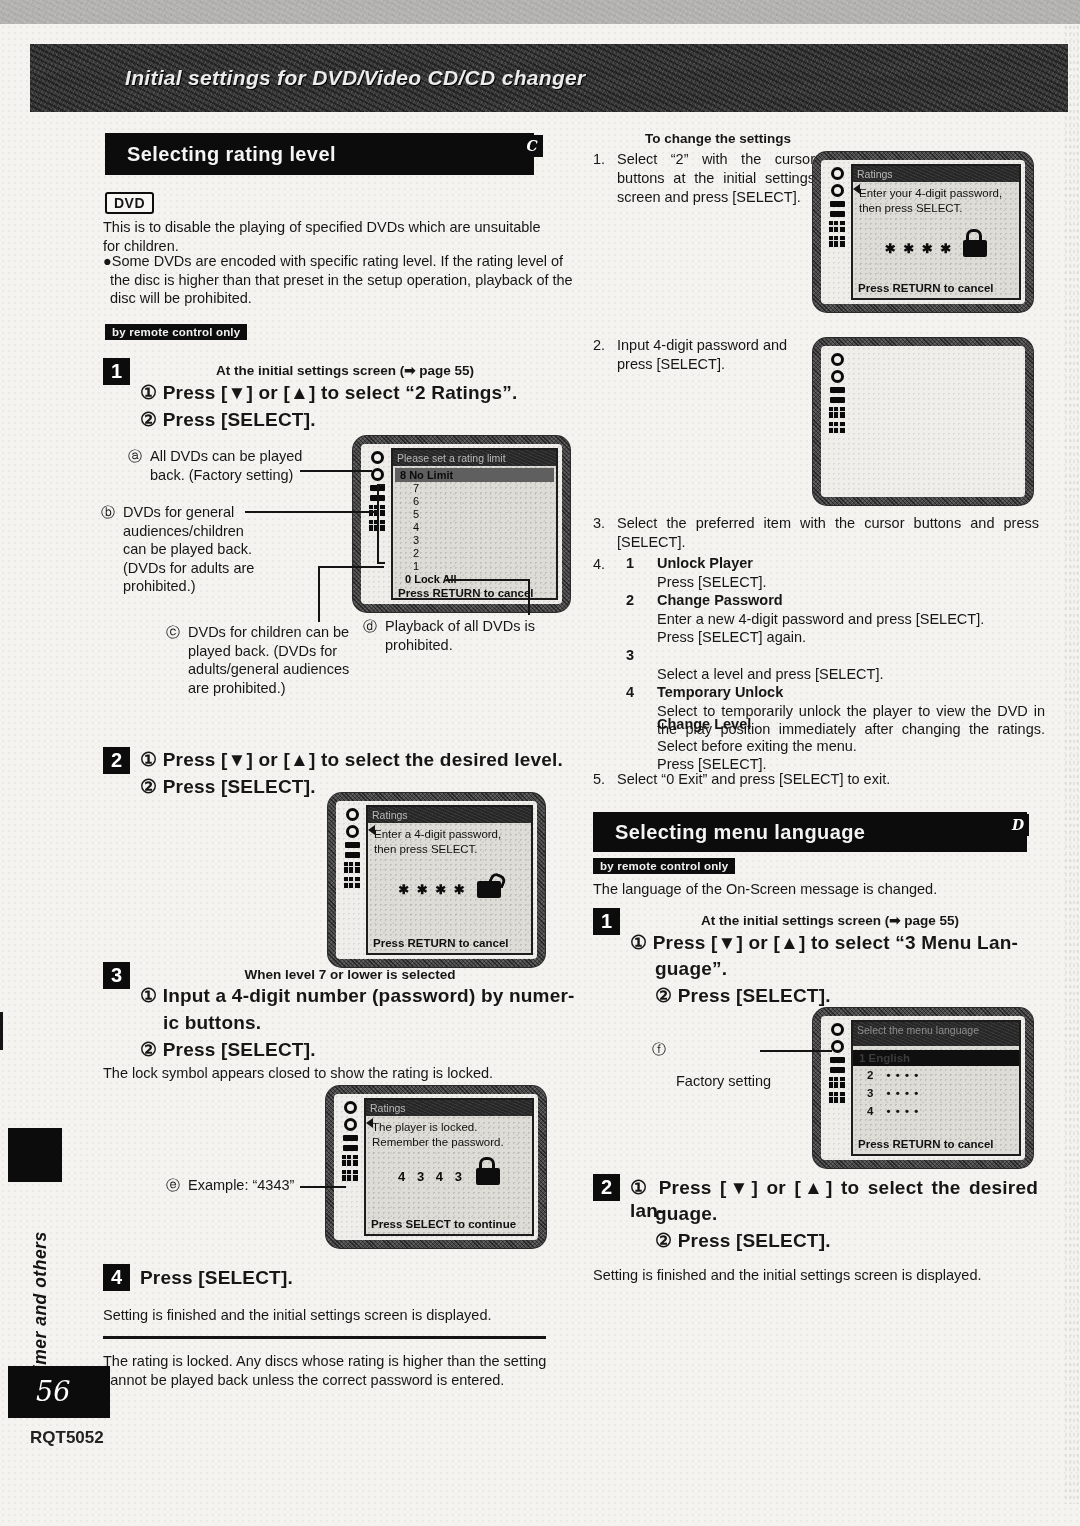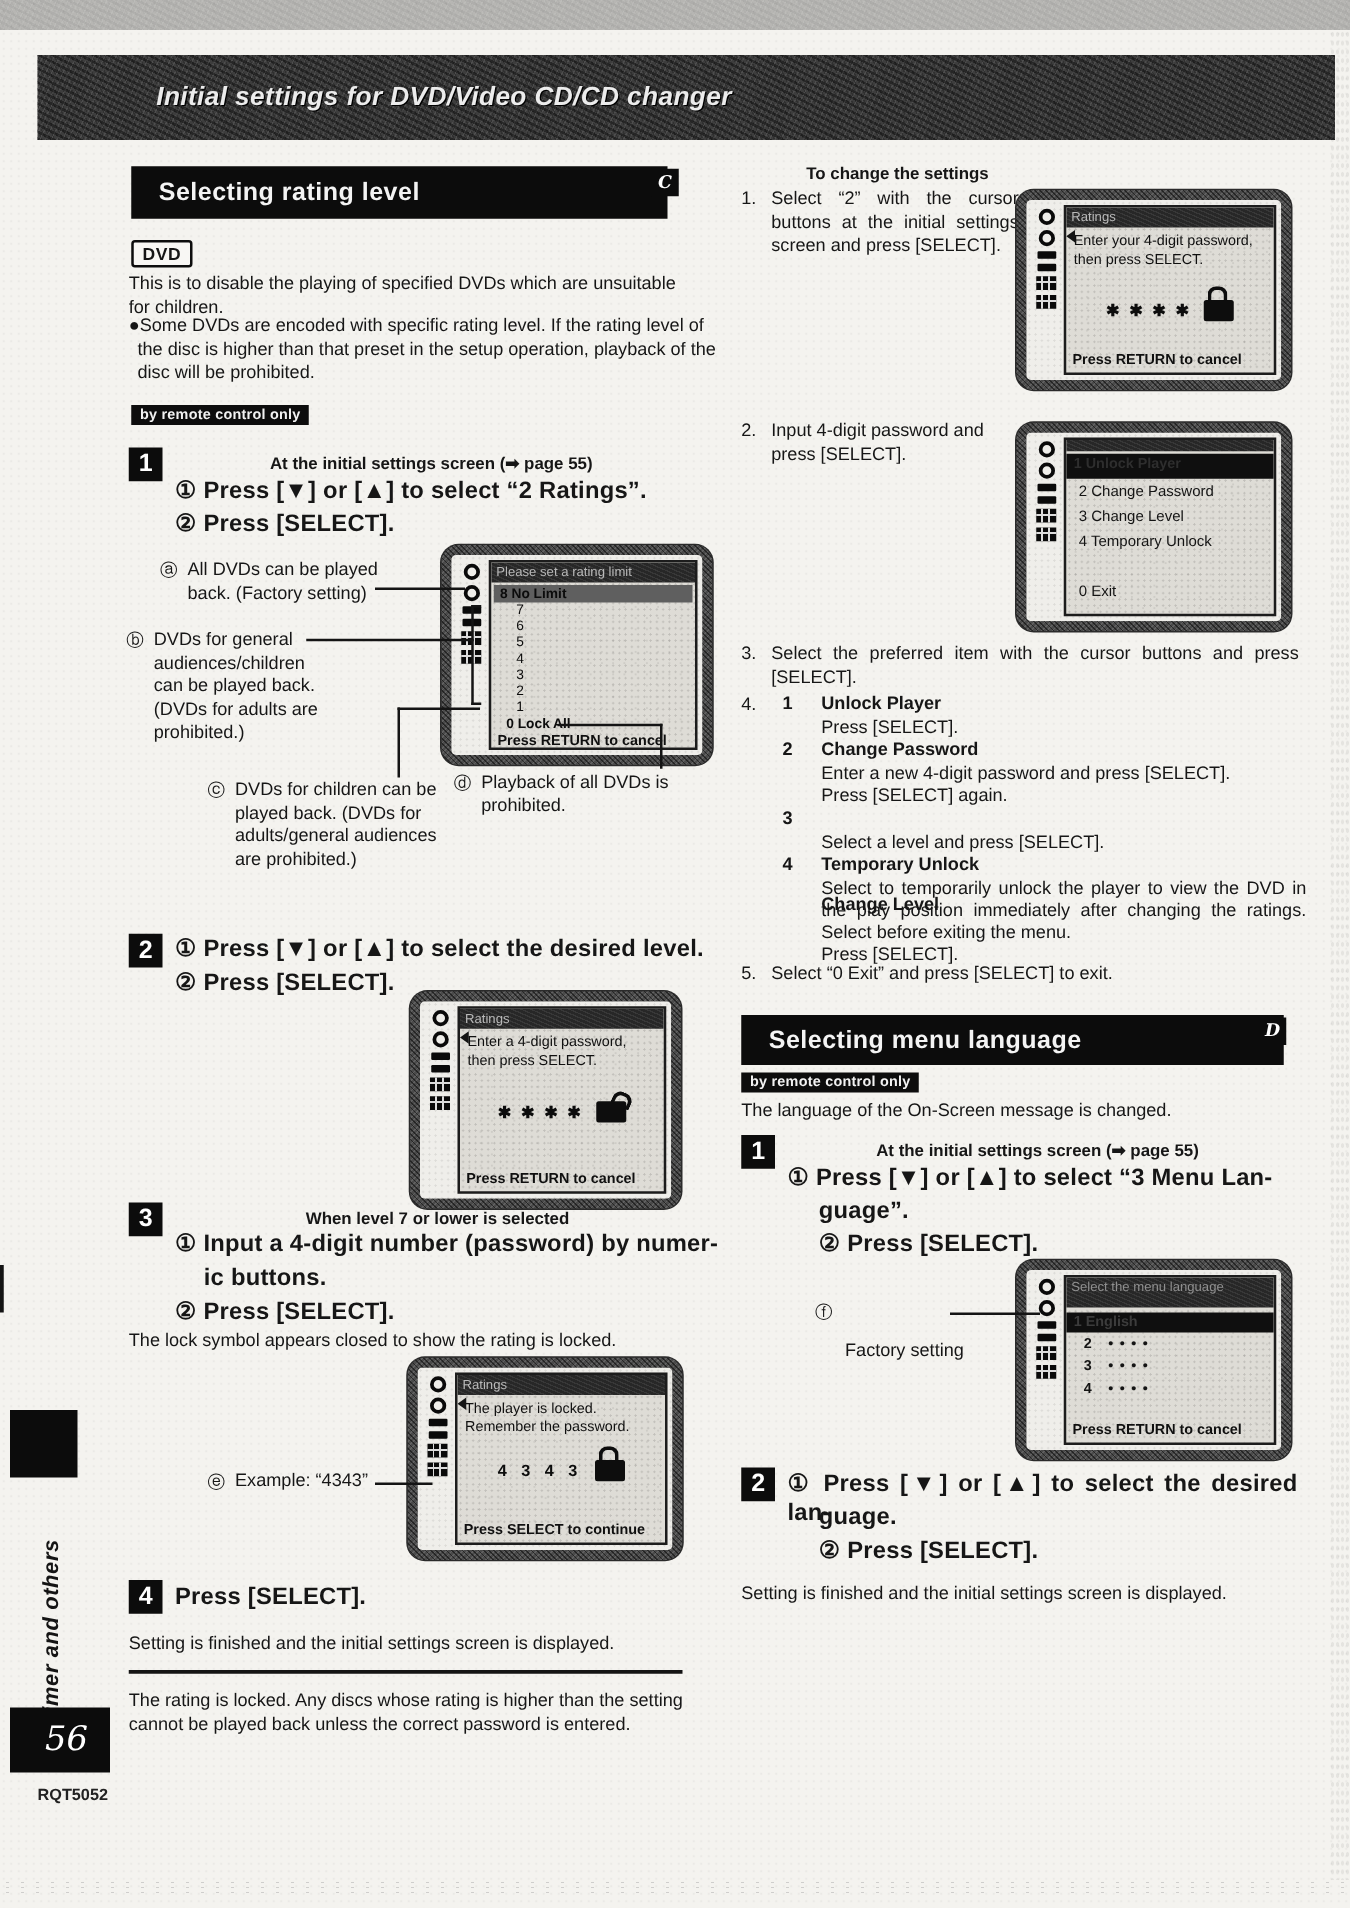--- a/index.html
+++ b/index.html
@@ -110,21 +110,21 @@
 
   .cline{position:absolute;background:#141414;z-index:6;}
   .bracket{position:absolute;width:6px;border:2px solid #141414;border-right:none;z-index:6;}
 
   .vside{
     writing-mode:vertical-rl;transform:rotate(180deg);
     font-weight:bold;font-style:italic;font-size:17.5px;letter-spacing:.5px;color:#141414;
   }
   .pagebox{background:#0c0c0c;color:#fff;}
   .pagenum{font-family:"DejaVu Serif", serif;font-style:italic;font-size:27px;line-height:52px;padding-left:28px;}
-  .rqt{font-size:13px;font-weight:bold;color:#222;}
+  .rqt{font-size:17px;font-weight:bold;color:#222;}
   .hr{background:#141414;}
   .optname{font-size:14.5px;font-weight:bold;}
   .optdesc{font-size:14.5px;line-height:17.5px;}
   .numcol{font-size:14.5px;line-height:1.3;}
   .bottom-speckle{
     background-image: radial-gradient(#8a8a8a 1px, transparent 1.4px);
     background-size:12px 4px;opacity:.35;
   }
   .edge-noise{
     background-image: radial-gradient(rgba(0,0,0,.25) 1px, transparent 1.3px);
@@ -309,28 +309,20 @@
 <div class="abs tv" style="left:813px;top:338px;width:220px;height:167px;">
   <div class="tv-white">
     <div class="tv-strip">
       <span class="ring"></span>
       <span class="ring"></span>
       <span class="sbar"></span>
       <span class="sbar"></span>
       <span class="pad"></span>
       <span class="pad"></span>
     </div>
-    <div class="tv-box">
-      <div class="tv-header slim"></div>
-      <div class="sel-dark" style="margin-top:2px;height:16px;">1 Unlock Player</div>
-      <div class="menu-item">2 Change Password</div>
-      <div class="menu-item">3 Change Level</div>
-      <div class="menu-item">4 Temporary Unlock</div>
-      <div class="menu-item" style="margin-top:auto;margin-bottom:8px;">0 Exit</div>
-    </div>
   </div>
 </div>
 
 <span class="abs numcol" style="left:593px;top:514px;">3.</span>
 <div class="abs numcol just" style="left:617px;top:514px;width:422px;line-height:19px;">Select the preferred item with the cursor buttons and press [SELECT].</div>
 
 <span class="abs numcol" style="left:593px;top:555px;">4.</span>
 <span class="abs optname" style="left:626px;top:555px;">1</span>
 <span class="abs optname" style="left:657px;top:555px;">Unlock Player</span>
 <div class="abs optdesc" style="left:657px;top:574px;width:385px;">Press [SELECT].</div>
@@ -403,18 +395,18 @@
 <div class="abs stepbox" style="left:593px;top:1174px;">2</div>
 <div class="abs big just" style="left:630px;top:1177px;width:408px;">① Press [▼] or [▲] to select the desired lan-</div>
 <div class="abs big" style="left:655px;top:1203px;width:380px;">guage.</div>
 <div class="abs big" style="left:655px;top:1230px;width:380px;">② Press [SELECT].</div>
 
 <div class="abs t14" style="left:593px;top:1266px;width:445px;">Setting is finished and the initial settings screen is displayed.</div>
 
 <div class="abs" style="left:0;top:1012px;width:3px;height:38px;background:#141414;"></div>
 <div class="abs" style="left:8px;top:1128px;width:54px;height:54px;background:#0c0c0c;"></div>
 <div class="abs vside" style="left:30px;top:1186px;height:195px;">Timer and others</div>
-<div class="abs pagebox" style="left:8px;top:1366px;width:80px;height:52px;">
+<div class="abs pagebox" style="left:8px;top:1366px;width:102px;height:52px;">
   <div class="pagenum">56</div>
 </div>
 <div class="abs rqt" style="left:30px;top:1428px;">RQT5052</div>
 
 <div class="abs bottom-speckle" style="left:0;top:1504px;width:1080px;height:12px;"></div>
 
 </body></html>

